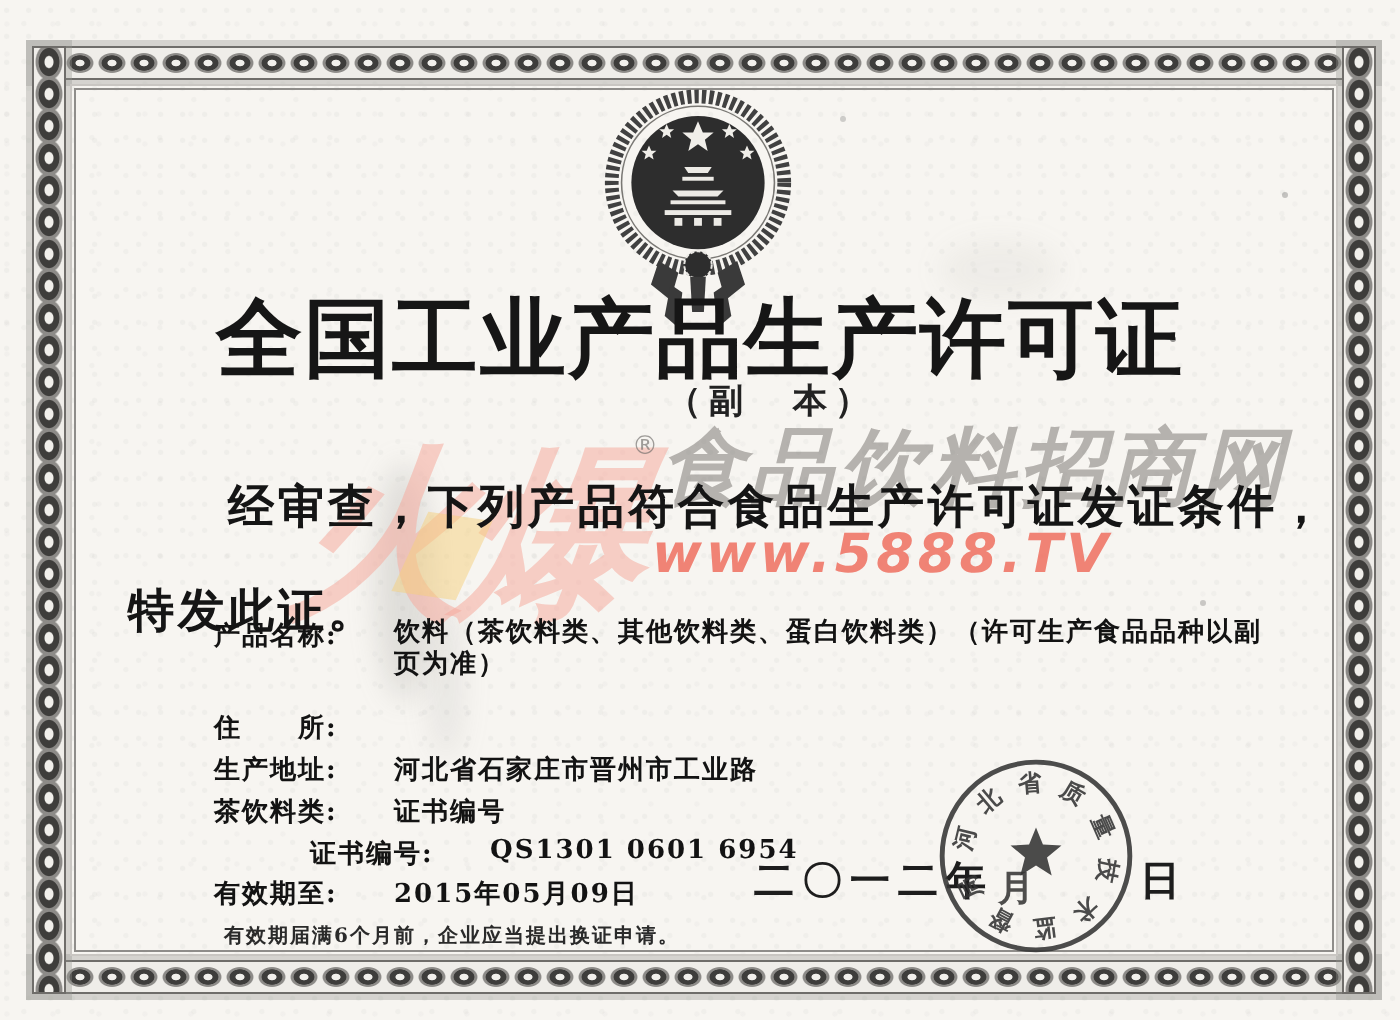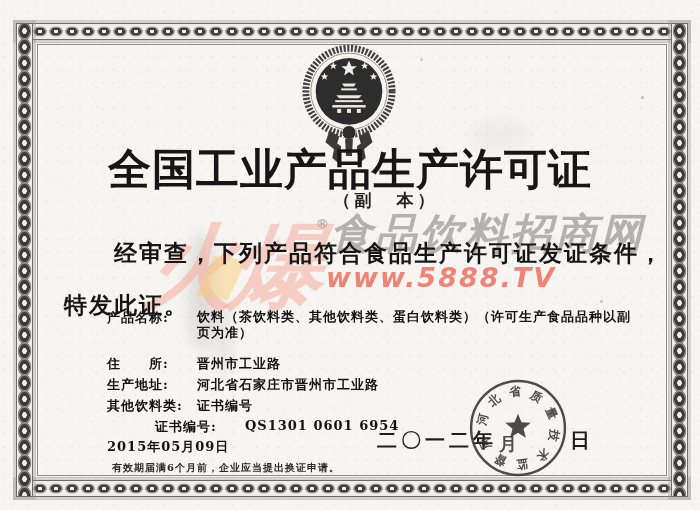--- a/index.html
+++ b/index.html
@@ -134,35 +134,35 @@
 
   <div class="stmt l1">经审查，下列产品符合食品生产许可证发证条件，</div>
   <div class="stmt l2">特发此证。</div>
 
   <div class="field-row" style="top:309px;">
     <span class="f-label">产品名称:</span>
     <span class="f-value wide">饮料（茶饮料类、其他饮料类、蛋白饮料类）（许可生产食品品种以副页为准）</span>
   </div>
   <div class="field-row" style="top:355px;">
     <span class="f-label">住　　所:</span>
-    <span class="f-value">晋州市工业路</span>
   </div>
   <div class="field-row" style="top:376px;">
     <span class="f-label">生产地址:</span>
     <span class="f-value">河北省石家庄市晋州市工业路</span>
   </div>
   <div class="field-row" style="top:397px;">
-    <span class="f-label">其他饮料类:</span>
+    <span class="f-label">茶饮料类:</span>
     <span class="f-value">证书编号</span>
   </div>
   <div class="field-row" style="top:418px;margin-left:48px;">
     <span class="f-label">证书编号:</span>
     <span class="f-value">QS1301 0601 6954</span>
   </div>
   <div class="field-row" style="top:438px;">
+    <span class="f-label">有效期至:</span>
     <span class="f-value">2015年05月09日</span>
   </div>
 
   <div class="date-part" style="left:377px;top:427px;">二〇一二年</div>
   <div class="date-part" style="left:499px;top:432px;font-size:18px;color:rgba(35,35,35,.8);">月</div>
   <div class="date-part" style="left:570px;top:427px;">日</div>
 
   <svg class="seal" viewBox="0 0 100 100" aria-hidden="true">
     <defs>
       <path id="sealArc" d="M18,50 A32,32 0 1 1 82,50 A32,32 0 1 1 18,50" fill="none"></path>

